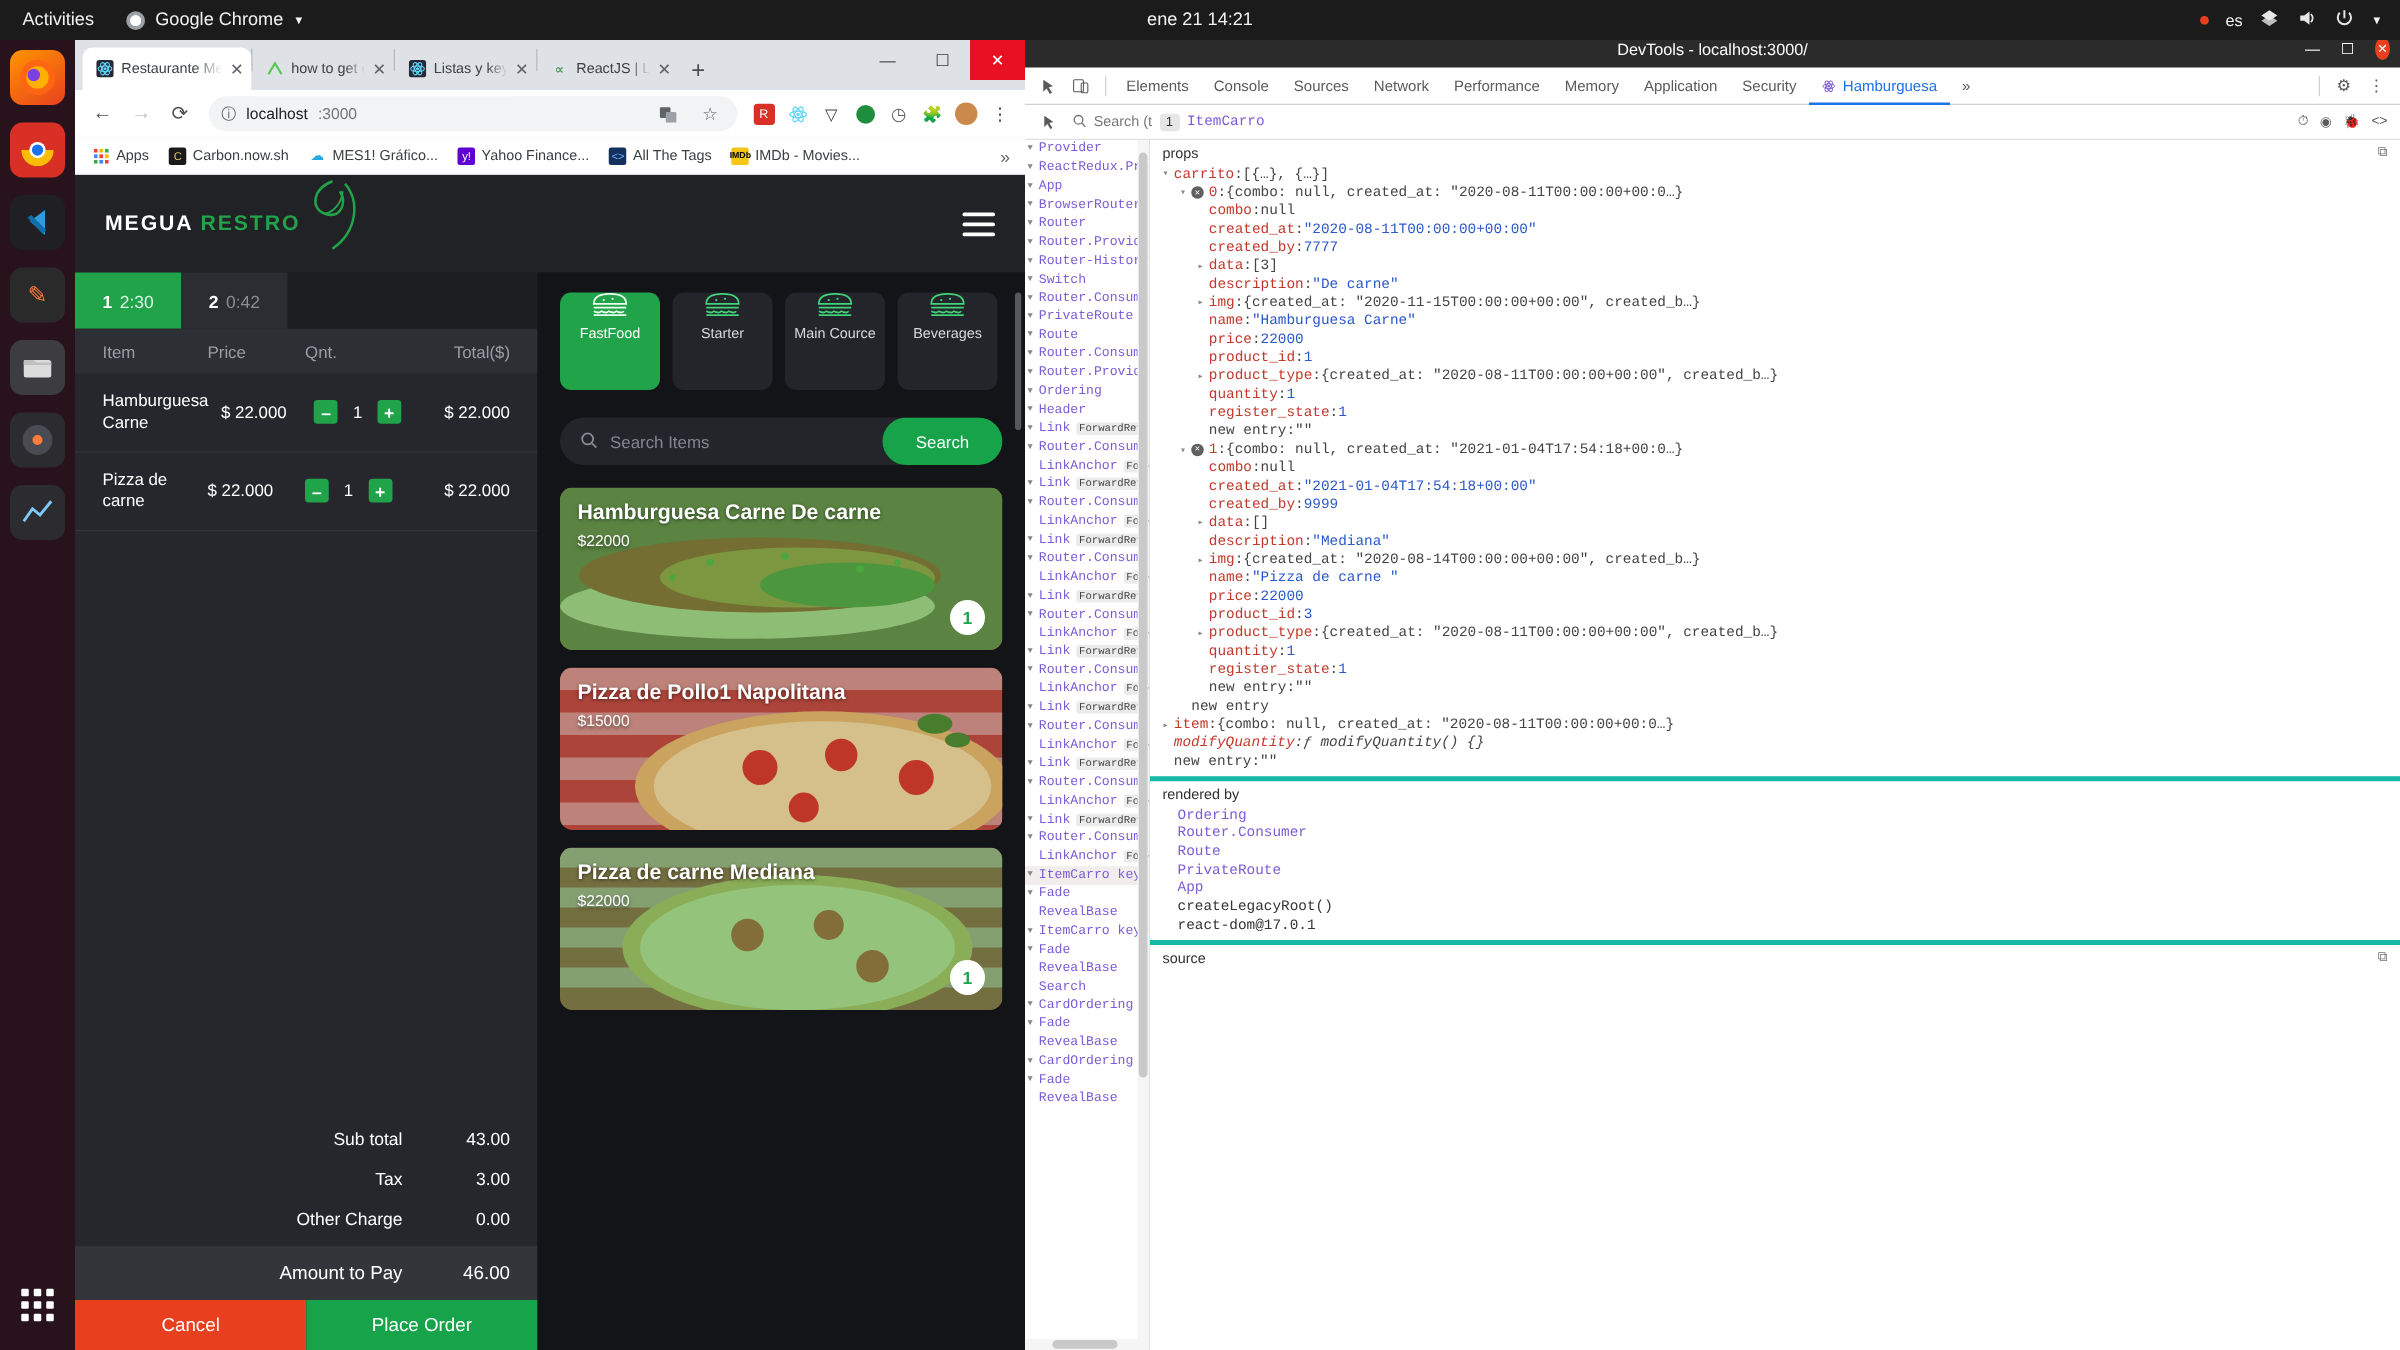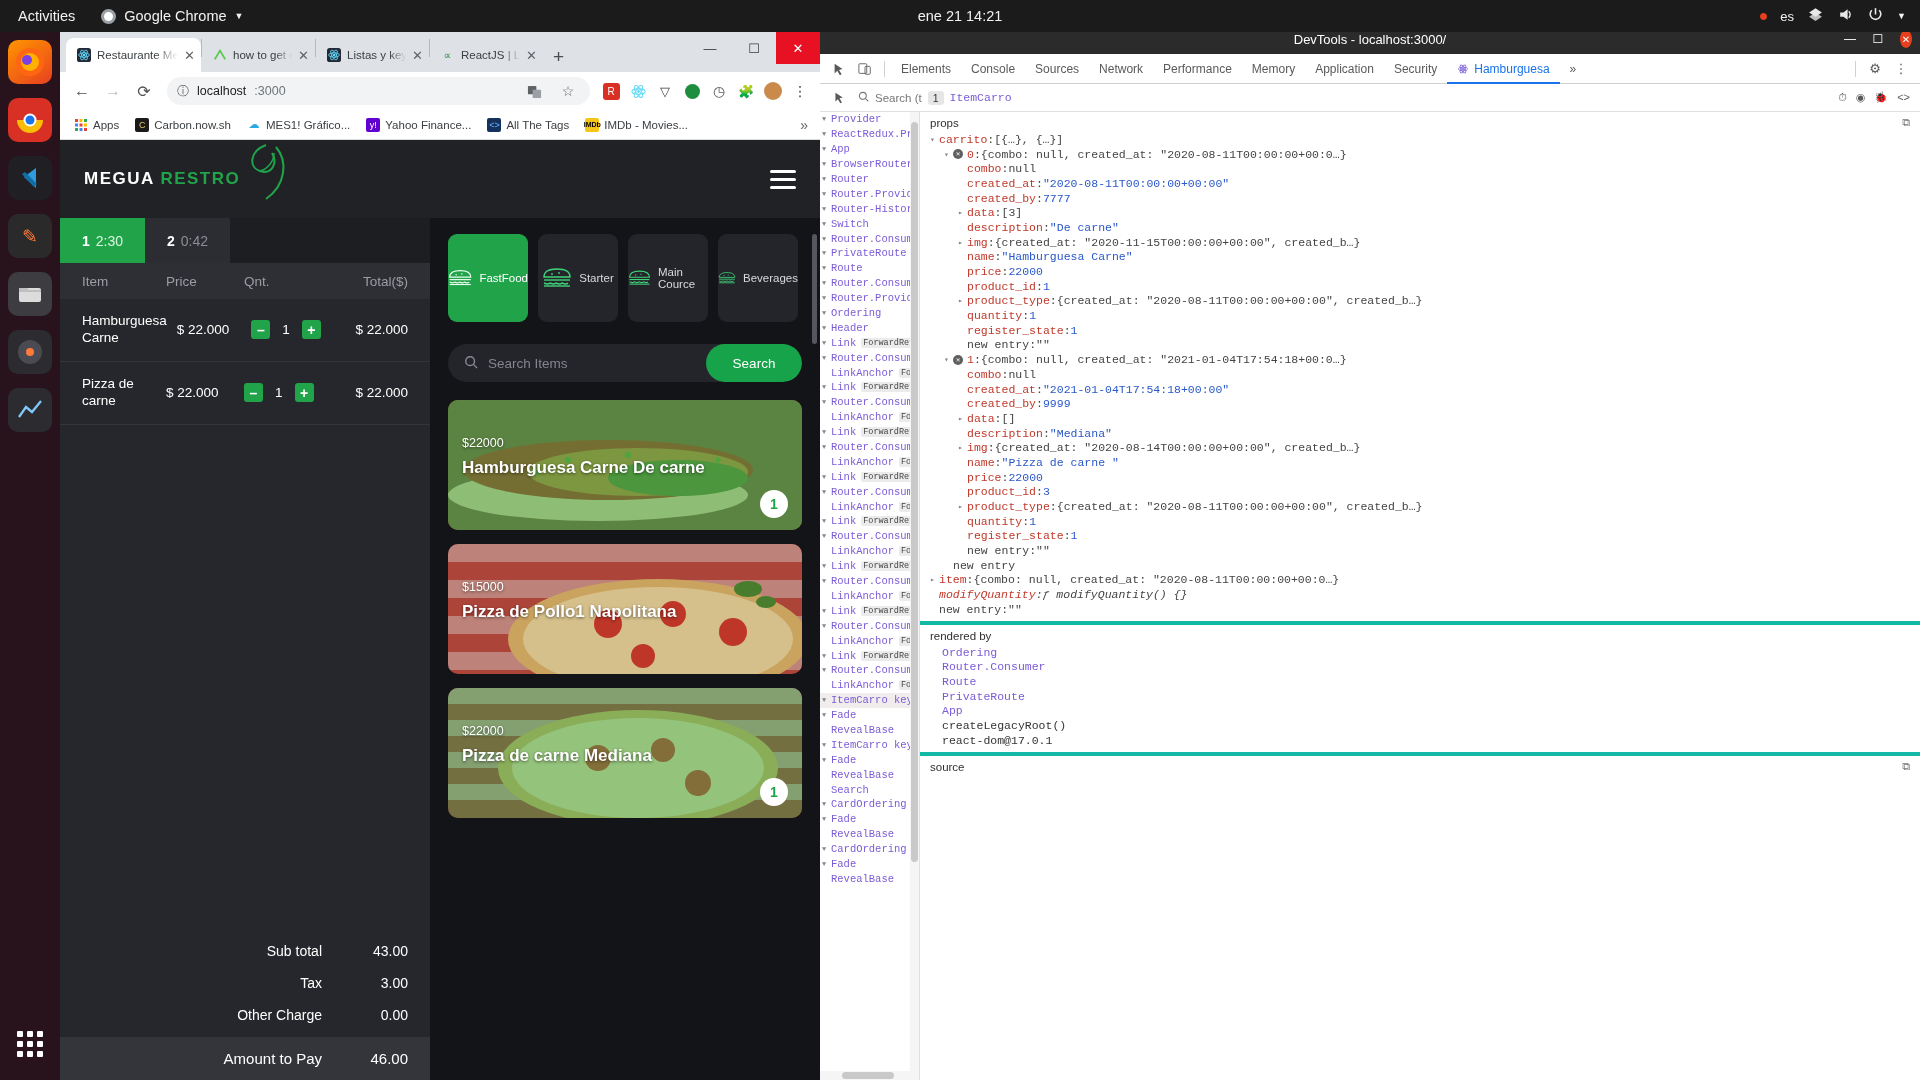--- a/index.html
+++ b/index.html
@@ -118,31 +118,31 @@
   .trow .lbl{ text-align:right; }
   .trow .val{ width:86px; text-align:right; }
   #amount-row{ background:#34353b; margin:6px -22px 0; padding:13px 22px; display:flex; justify-content:flex-end; color:#fff; font-size:15px;}
   #amount-row .val{ width:86px; text-align:right;}
   #cart-actions{ display:flex; height:40px; }
   #btn-cancel{ width:185px; background:#e8401f; color:#fff; display:flex;align-items:center;justify-content:center;font-size:15px;}
   #btn-place{ flex:1; background:#16a34a; color:#fff; display:flex;align-items:center;justify-content:center;font-size:15px;}
 
   #menu-pane{ position:absolute; left:370px; top:78px; width:390px; height:862px; background:#131418; padding:16px 18px 0 18px; overflow:hidden;}
   #cats{ display:flex; gap:10px; }
-  .cat{ width:80px;height:88px;border-radius:9px;background:#24252a;display:flex;align-items:center;justify-content:center;gap:7px;color:#d8d9dd;font-size:11.5px;}
+  .cat{ width:80px;height:78px;border-radius:9px;background:#24252a;display:flex;flex-direction:column;align-items:center;gap:7px;color:#d8d9dd;font-size:11.5px;}
   .cat.active{ background:#21a34a; color:#fff;}
   .burger-ico{ width:30px;height:20px;}
   #searchbar{ margin-top:22px;height:38px;background:#24252a;border-radius:19px;display:flex;align-items:center;overflow:hidden;}
   #searchbar .sico{ padding:0 10px 0 16px;color:#7d7f86;font-size:14px;}
   #searchbar input{ flex:1;background:transparent;border:0;outline:0;color:#c9cbd1;font-size:13.5px;font-family:inherit;}
   #searchbar input::placeholder{ color:#84868d; }
   #btn-search{ width:96px;height:38px;background:#16a34a;color:#fff;border:0;font-size:13.5px;font-family:inherit;border-radius:19px;}
   #cards{ margin-top:18px; display:flex; flex-direction:column; gap:14px; }
   .pcard{ height:130px;border-radius:10px;position:relative;overflow:hidden;}
-  .pcard .ptitle{ position:absolute;left:14px;top:10px;color:#fff;font-size:17px;font-weight:700;text-shadow:0 1px 3px rgba(0,0,0,.55);margin-top:48px;}
+  .pcard .ptitle{ position:absolute;left:14px;top:10px;color:#fff;font-size:17px;font-weight:700;text-shadow:0 1px 3px rgba(0,0,0,.55);}
   .pcard .pprice{ position:absolute;left:14px;top:36px;color:#fff;font-size:12.5px;text-shadow:0 1px 3px rgba(0,0,0,.55);}
   .pcard .pbadge{ position:absolute;right:14px;bottom:12px;width:28px;height:28px;border-radius:50%;background:#fff;color:#21a34a;display:flex;align-items:center;justify-content:center;font-size:14px;font-weight:700;}
   .food-img{ position:absolute; inset:0; }
   #menu-scroll{ position:absolute; right:3px; top:16px; width:5px; height:110px; background:#55575e; border-radius:3px;}
 
   
   #devtools{ position:absolute; left:820px; top:24px; width:1100px; height:1056px; background:#fff; }
   #dt-title{ height:30px; background:#2b2b2b; color:#fff; display:flex; align-items:center; justify-content:center; font-size:13px; position:relative;}
   #dt-title .dtc{ position:absolute; right:0; top:0; display:flex; height:30px;}
   #dt-title .dtc div{ width:28px;display:flex;align-items:center;justify-content:center;font-size:12px;}
@@ -479,20 +479,24 @@
         <div class="trow">
           <span class="lbl">Other Charge</span>
           <span class="val">0.00</span>
         </div>
         <div id="amount-row">
           <span>Amount to Pay</span>
           <span class="val">46.00</span>
         </div>
       </div>
 
+      <div id="cart-actions">
+        <div id="btn-cancel">Cancel</div>
+        <div id="btn-place">Place Order</div>
+      </div>
     </div>
 
     <div id="menu-pane">
       <div id="cats">
         <div class="cat active">
           <svg class="burger-ico" viewBox="0 0 30 20">
             <path d="M2 9 C2 3 8 1 15 1 C22 1 28 3 28 9 Z" stroke="#eafff0" stroke-width="1.4" fill="none"></path>
             <path d="M2 12h26" stroke="#eafff0" stroke-width="1.4"></path>
             <path d="M2 15 q4 2 6 0 q4 2 6 0 q4 2 6 0 q4 2 6 0" stroke="#eafff0" stroke-width="1.4" fill="none"></path>
             <path d="M2 18h26" stroke="#eafff0" stroke-width="1.4"></path>

